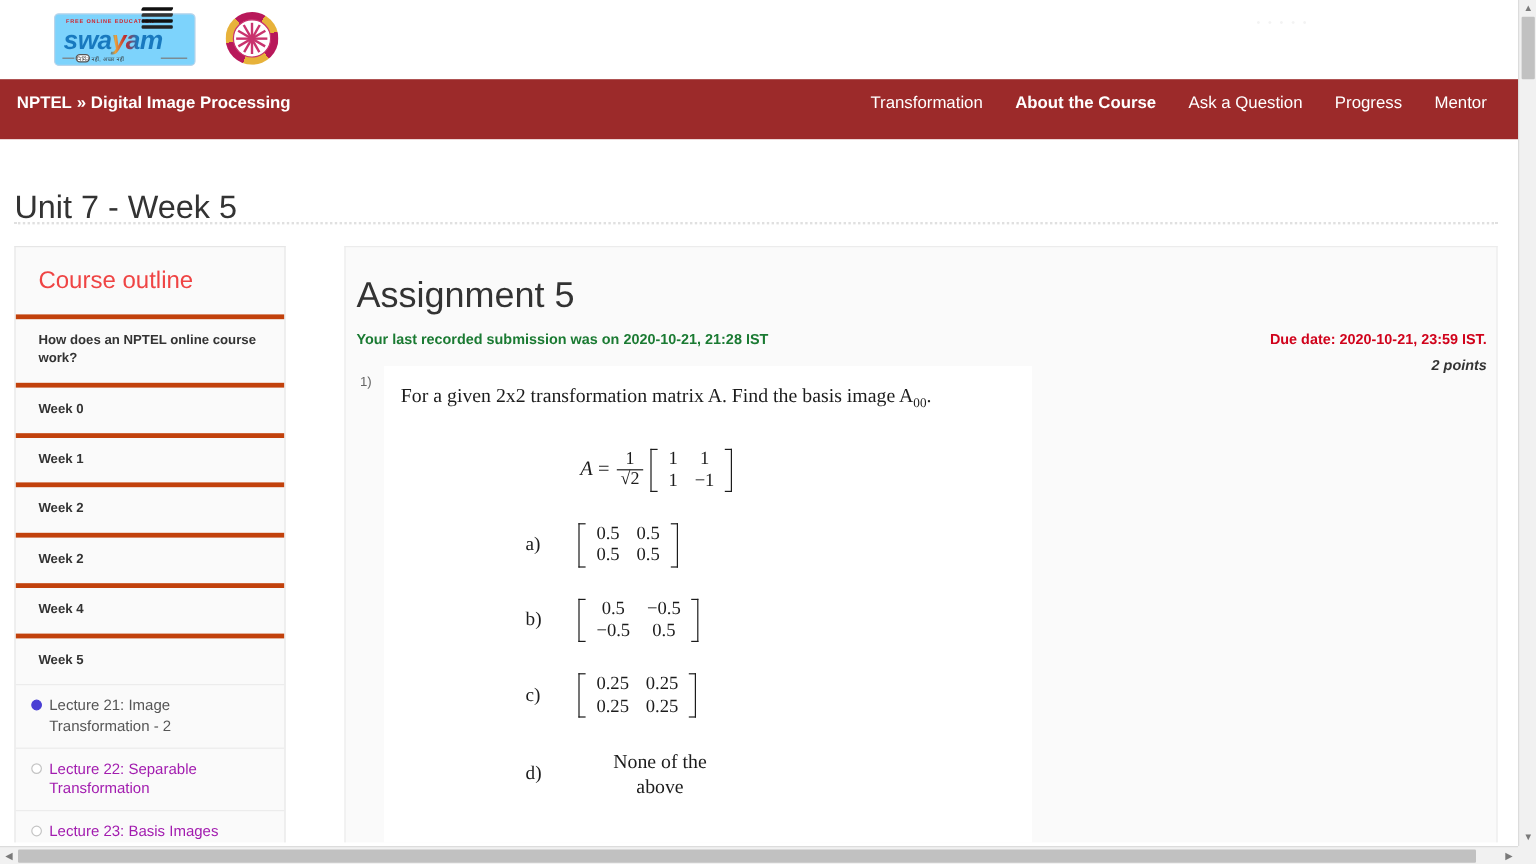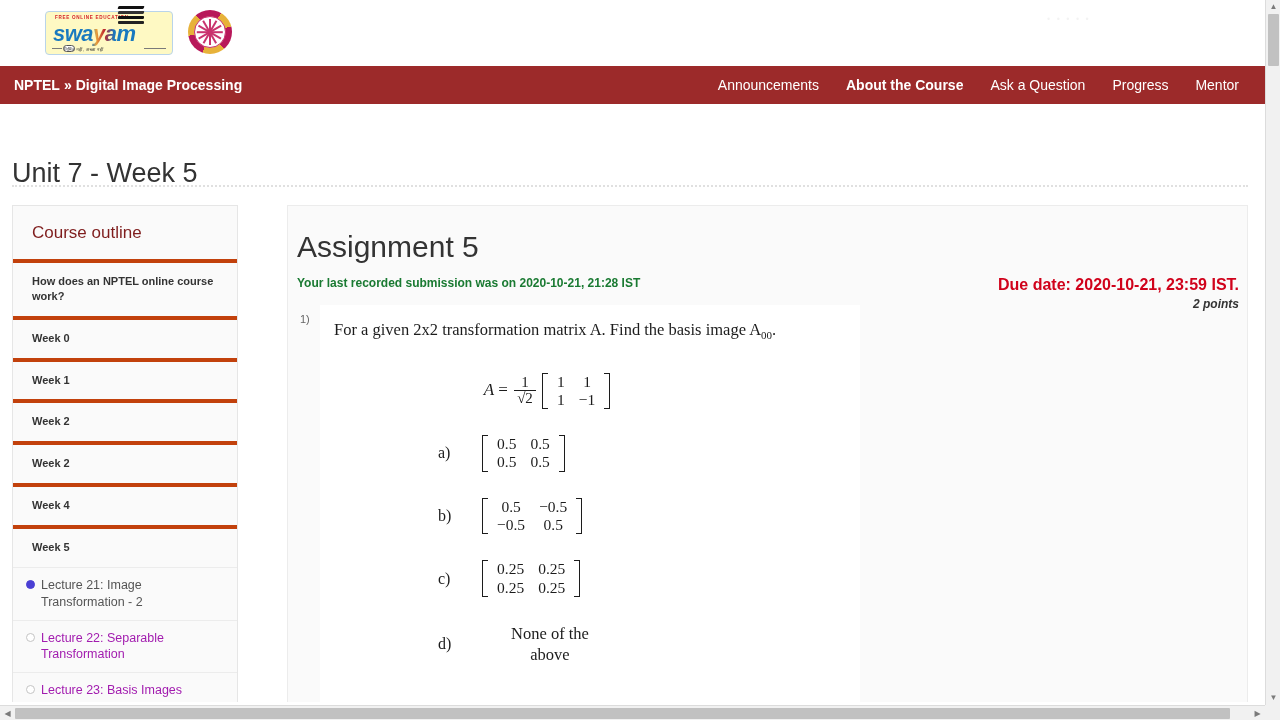--- a/index.html
+++ b/index.html
@@ -22,24 +22,24 @@
   .brandbar {
     position: absolute;
     left: 0; top: 0;
     width: 1265px; height: 66px;
     background: #ffffff;
     border-bottom: 1px solid #ffffff;
   }
   .swayam-logo {
     position: absolute;
     left: 45px; top: 11px;
-    width: 128px; height: 44px;
+    width: 118px; height: 44px;
     border: 1px solid #b9d4ea;
     border-radius: 4px;
-    background: #fef9c3;
+    background: #7dd3fc;
   }
   .swayam-logo .tagtop {
     position: absolute;
     left: 9px; top: 3px;
     font-size: 4.6px;
     letter-spacing: 0.7px;
     color: #d42128;
     font-weight: bold;
     font-family: "Liberation Sans", sans-serif;
   }
@@ -142,21 +142,21 @@
   }
   .user-area .signout {
     position: absolute; right: 0; top: 2px;
     font-size: 9px; color: #333;
   }
 
   
   .navbar {
     position: absolute;
     left: 0; top: 66px;
-    width: 1265px; height: 38px;
+    width: 1265px; height: 50px;
     background: #9c2a2a;
     color: #ffffff;
   }
   .navbar .brand {
     position: absolute;
     left: 14px; top: 11px;
     font-size: 14px;
     font-weight: bold;
     white-space: nowrap;
   }
@@ -197,23 +197,23 @@
     width: 226px;
     background: #fafafa;
     border: 1px solid #e6e6e6;
     border-bottom: none;
     height: 497px;
     overflow: hidden;
   }
   .sidebar h3 {
     margin: 0;
     padding: 17px 19px 16px 19px;
-    font-size: 17px;
+    font-size: 20px;
     font-weight: normal;
-    color: #7f1d1d;
+    color: #ef4444;
   }
   .outline-item {
     border-top: 4px solid #c2410c;
     padding: 11px 19px 12px 19px;
     font-size: 11px;
     font-weight: bold;
     color: #333333;
     line-height: 1.35;
     cursor: pointer;
   }
@@ -267,21 +267,21 @@
   .submission-note {
     position: absolute;
     left: 9px; top: 0;
     font-size: 12px;
     font-weight: bold;
     color: #1a7a32;
   }
   .due-date {
     position: absolute;
     right: 8px; top: 0;
-    font-size: 16px;
+    font-size: 12px;
     font-weight: bold;
     color: #d0021b;
   }
   .points {
     position: absolute;
     right: 8px; top: 21px;
     font-size: 12px;
     font-style: italic;
     font-weight: bold;
     color: #333333;
@@ -470,21 +470,21 @@
       <div class="uname"></div>
       <div class="signout"></div>
     </div>
   </div>
 
   <div class="navbar">
     <div class="brand">
       <span>NPTEL</span><span class="sep">»</span><span>Digital Image Processing</span>
     </div>
     <div class="menu">
-      <a href="#">Announcements</a>
+      <a href="#">Transformation</a>
       <a href="#" class="active">About the Course</a>
       <a href="#">Ask a Question</a>
       <a href="#">Progress</a>
       <a href="#">Mentor</a>
     </div>
   </div>
 
   <h1 class="page-title">Unit 7 - Week 5</h1>
   <div class="dotted-rule"></div>
 

